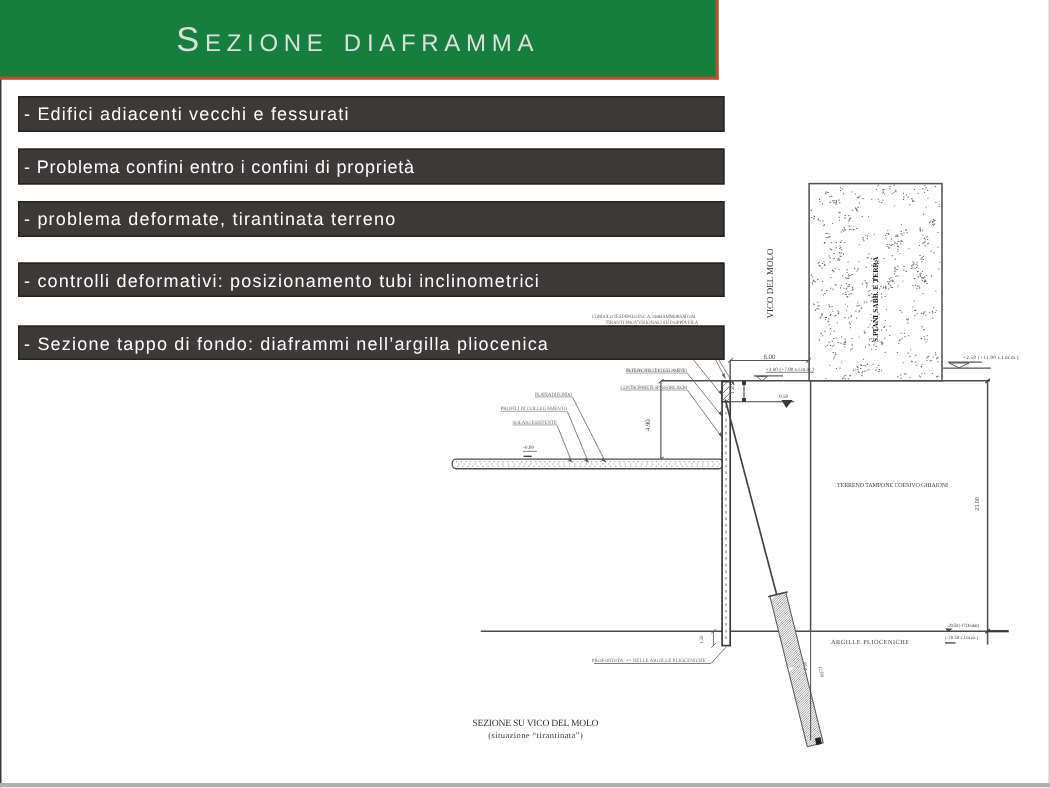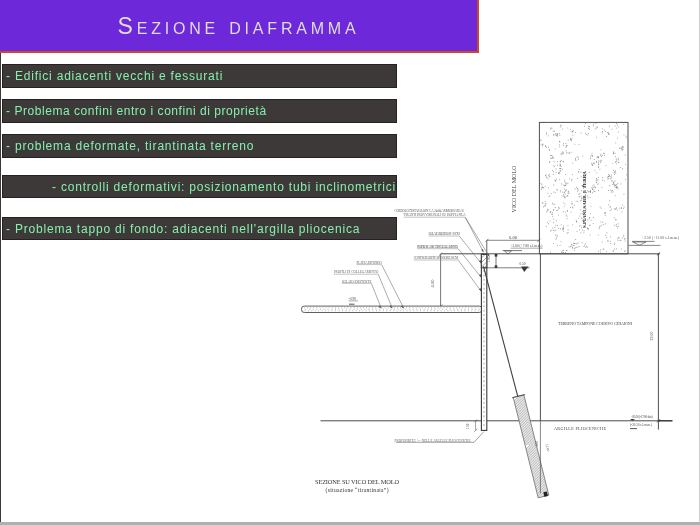--- a/index.html
+++ b/index.html
@@ -1,17 +1,17 @@
 <!DOCTYPE html>
 <html><head>
 <meta charset="utf-8">
 <style>
 html,body{margin:0;padding:0;}
 body{width:700px;height:525px;position:relative;background:#fff;overflow:hidden;font-family:"Liberation Sans",sans-serif;}
-.bar{position:absolute;left:2px;width:395px;background:#3d3939;border:1px solid #262222;color:#86efac;font-size:12px;letter-spacing:0.8px;line-height:22px;padding-left:3px;box-sizing:border-box;white-space:nowrap;}
+.bar{position:absolute;left:12px;width:471px;background:#3d3939;border:1px solid #262222;color:#ffffff;font-size:12px;letter-spacing:0.8px;line-height:22px;padding-left:3px;box-sizing:border-box;white-space:nowrap;}
 </style>
 </head>
 <body>
 
 <svg width="700" height="525" style="position:absolute;left:0;top:0">
 <g fill="none" stroke="#4a4a4a" stroke-width="0.9">
 
 <rect x="539.4" y="122.4" width="88.6" height="131.4" stroke="#4f4f4f" stroke-width="1"></rect>
 
 <path d="M440.7 253.8H660" stroke="#4a4a4a" stroke-width="1"></path>
@@ -158,23 +158,23 @@
 <text x="357" y="484" text-anchor="middle" font-family="Liberation Serif,serif" font-size="6.4" textLength="84" fill="#333">SEZIONE SU VICO DEL MOLO</text>
 <text x="357" y="491.8" text-anchor="middle" font-family="Liberation Serif,serif" font-size="5.6" textLength="63" fill="#333">(situazione “tirantinata”)</text>
 </svg>
 
 <div style="position:absolute;left:0;top:0;width:1px;height:525px;background:#3d3939"></div>
 
 <div style="position:absolute;right:0;top:0;width:1px;height:525px;background:#cfcfcf"></div>
 
 <div style="position:absolute;left:0;top:522px;width:700px;height:3px;background:#b0b0b0"></div>
 
-<div style="position:absolute;left:0;top:0;width:477px;height:51px;background:#6d28d9;border-bottom:2px solid #c84a2b;border-right:2px solid #c84a2b;box-sizing:content-box;text-align:center;color:#dedede;font-size:23px;line-height:52px;font-variant:small-caps;letter-spacing:3.8px;">Sezione diaframma</div>
+<div style="position:absolute;left:0;top:0;width:477px;height:51px;background:#15803d;border-bottom:2px solid #c84a2b;border-right:2px solid #c84a2b;box-sizing:content-box;text-align:center;color:#dedede;font-size:23px;line-height:52px;font-variant:small-caps;letter-spacing:3.8px;">Sezione diaframma</div>
 
 <div class="bar" style="top:64px;height:24px;">- Edifici adiacenti vecchi e fessurati</div>
 
 <div class="bar" style="top:98.5px;height:24px;letter-spacing:0.55px;">- Problema confini entro i confini di proprietà</div>
 
 <div class="bar" style="top:134px;height:23.5px;">- problema deformate, tirantinata terreno</div>
 
-<div class="bar" style="top:174.5px;height:23px;text-align:right;">- controlli deformativi: posizionamento tubi inclinometrici</div>
+<div class="bar" style="top:174.5px;height:23px;">- controlli deformativi: posizionamento tubi inclinometrici</div>
 
-<div class="bar" style="top:216.5px;height:23.5px;">- Problema tappo di fondo: adiacenti nell’argilla pliocenica</div>
+<div class="bar" style="top:216.5px;height:23.5px;">- Sezione tappo di fondo: diaframmi nell’argilla pliocenica</div>
 
 </body></html>

